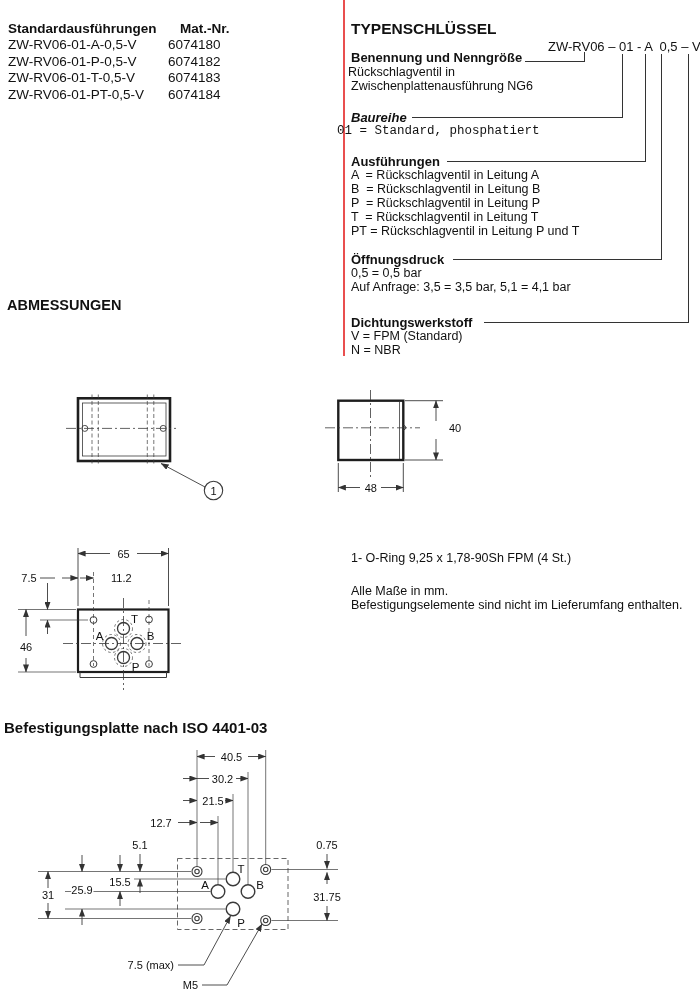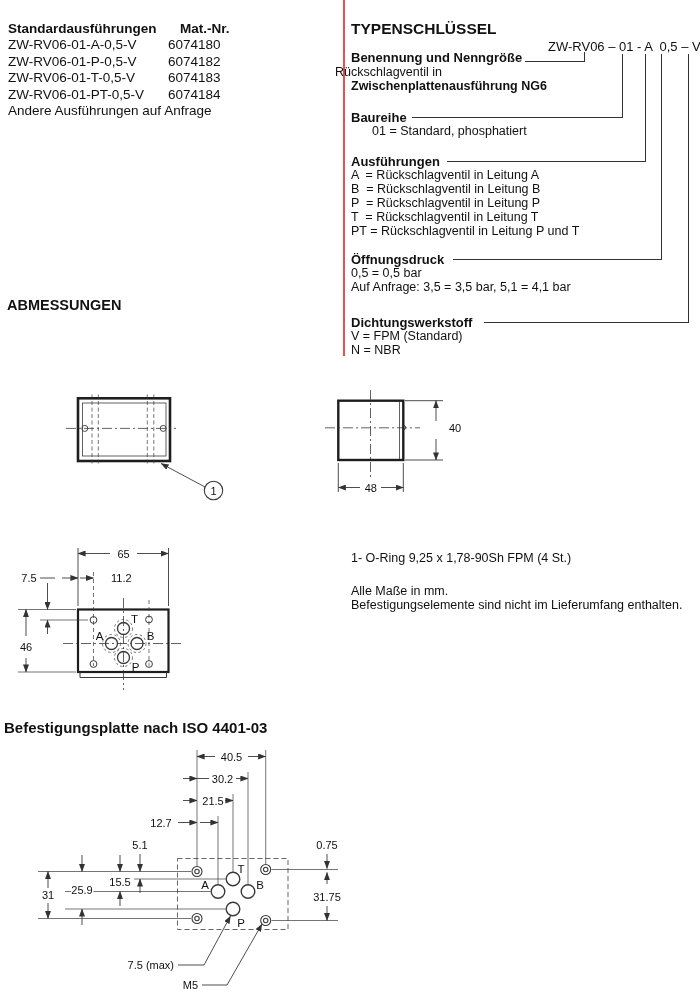--- a/index.html
+++ b/index.html
@@ -41,38 +41,37 @@
       <span>6074182</span>
     </div>
     <div class="tbl-row">
       <span class="c1">ZW-RV06-01-T-0,5-V</span>
       <span>6074183</span>
     </div>
     <div class="tbl-row">
       <span class="c1">ZW-RV06-01-PT-0,5-V</span>
       <span>6074184</span>
     </div>
-    <div>Andere Ausführungen auf Anfrage</div>
   </div>
 
   <div class="abs b" style="left:351px;top:20px;font-size:15.5px;">TYPENSCHLÜSSEL</div>
   <div class="abs pre" style="left:548px;top:39px;font-size:13px;">ZW-RV06 – 01 - A  0,5 – V</div>
 
   <div class="conn" style="left:524px;top:51.5px;width:60px;height:9px;"></div>
   <div class="conn" style="left:412px;top:54px;width:210px;height:62.5px;"></div>
   <div class="conn" style="left:447px;top:54px;width:198px;height:106.5px;"></div>
   <div class="conn" style="left:453px;top:54px;width:208px;height:205px;"></div>
   <div class="conn" style="left:484px;top:54px;width:204px;height:267.5px;"></div>
 
   <div class="abs b" style="left:351px;top:50px;font-size:13px;background:#fff;padding-right:3px;">Benennung und Nenngröße</div>
-  <div class="abs t12" style="left:335px;top:64.5px;">Rückschlagventil in</div>
-  <div class="abs t12" style="left:351px;top:78.5px;font-weight:bold;">Zwischenplattenausführung NG6</div>
-
-  <div class="abs b" style="left:351px;top:110px;font-size:13px;">Baureihe</div>
-  <div class="abs t12" style="left:372px;top:124px;">01 = Standard, phosphatiert</div>
+  <div class="abs t12" style="left:348px;top:64.5px;">Rückschlagventil in</div>
+  <div class="abs t12" style="left:351px;top:78.5px;">Zwischenplattenausführung NG6</div>
+
+  <div class="abs b" style="left:351px;top:110px;font-size:13px;font-style:italic;">Baureihe</div>
+  <div class="abs t12" style="left:337px;top:124px;font-family:Liberation Mono, monospace;">01 = Standard, phosphatiert</div>
 
   <div class="abs b" style="left:351px;top:154px;font-size:13px;">Ausführungen</div>
   <div class="abs t12 pre" style="left:351px;top:168px;">A  = Rückschlagventil in Leitung A</div>
   <div class="abs t12 pre" style="left:351px;top:182px;">B  = Rückschlagventil in Leitung B</div>
   <div class="abs t12 pre" style="left:351px;top:196px;">P  = Rückschlagventil in Leitung P</div>
   <div class="abs t12 pre" style="left:351px;top:210px;">T  = Rückschlagventil in Leitung T</div>
   <div class="abs t12 pre" style="left:351px;top:224px;">PT = Rückschlagventil in Leitung P und T</div>
 
   <div class="abs b" style="left:351px;top:252px;font-size:13px;">Öffnungsdruck</div>
   <div class="abs t12" style="left:351px;top:266px;">0,5 = 0,5 bar</div>

